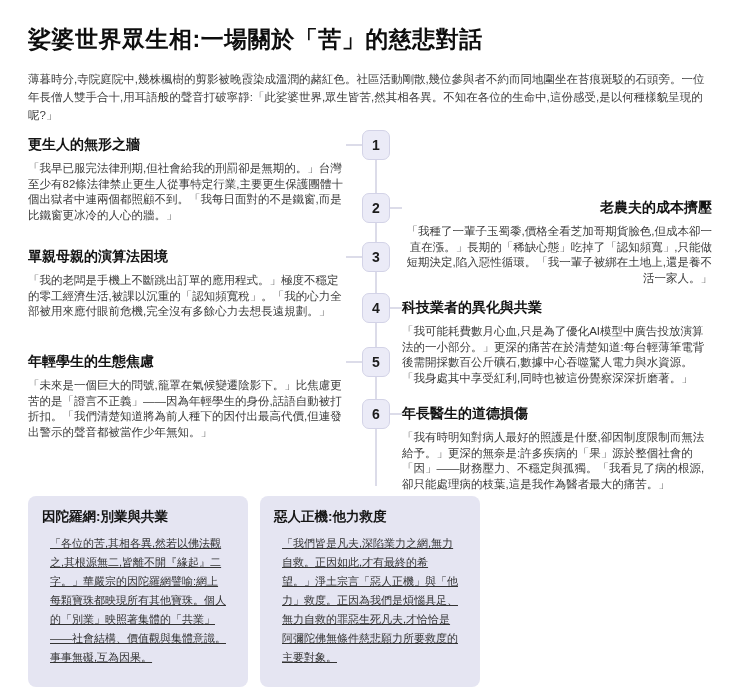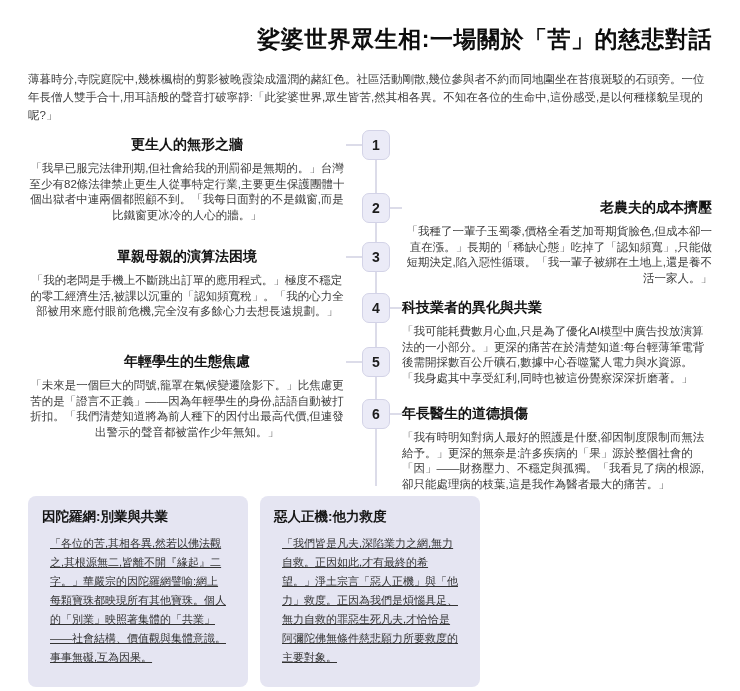--- a/index.html
+++ b/index.html
@@ -1,34 +1,34 @@
 <!DOCTYPE html>
 <html><head>
 <meta charset="utf-8">
 <style>
   html,body{margin:0;padding:0;}
   body{
     width:740px;height:691px;background:#ffffff;overflow:hidden;
     font-family:"Liberation Sans","DejaVu Sans",sans-serif;color:#222;
   }
   .page{padding:24px 28px 0;box-sizing:border-box;}
-  .title{font-size:23px;font-weight:700;color:#0d0d0d;margin:0;letter-spacing:.5px;text-align:right;}
+  .title{font-size:23px;font-weight:700;color:#0d0d0d;margin:0;letter-spacing:.5px;}
   .intro{margin:15px 0 0;font-size:11.5px;line-height:18px;color:#3c3c3c;}
 
   .timeline{position:relative;height:368px;margin-top:4px;}
   .t-line{position:absolute;left:347px;top:17px;width:2px;height:341px;background:#dcdce9;}
   .t-conn{position:absolute;height:2px;background:#dcdce9;}
   .t-num{
     position:absolute;left:334px;width:28px;height:30px;box-sizing:border-box;
     background:#ebebf7;border:1px solid #d3d3e7;border-radius:7px;
     display:flex;align-items:center;justify-content:center;
     font-weight:700;font-size:14px;color:#1c1c1c;z-index:2;
   }
   .t-text{position:absolute;}
-  .t-text.left{left:0;width:318px;text-align:center;}
+  .t-text.left{left:0;width:318px;text-align:left;}
   .t-text.right{left:374px;width:310px;text-align:left;}
   .t-title{font-size:14px;font-weight:700;color:#141414;margin:0 0 7px;}
   .t-body{font-size:11.5px;line-height:15.5px;color:#3c3c3c;margin:0;}
 
   .cards{display:grid;grid-template-columns:1fr 1fr 1fr;gap:12px;}
   .card{background:#e5e5f2;border-radius:8px;padding:12px 14px;box-sizing:border-box;}
   .card-title{font-size:13.5px;font-weight:700;margin:0 0 6px;color:#141414;}
   .card-body{font-size:11px;line-height:19px;color:#333;margin:8px;text-decoration:underline;}
 
   .quote{

